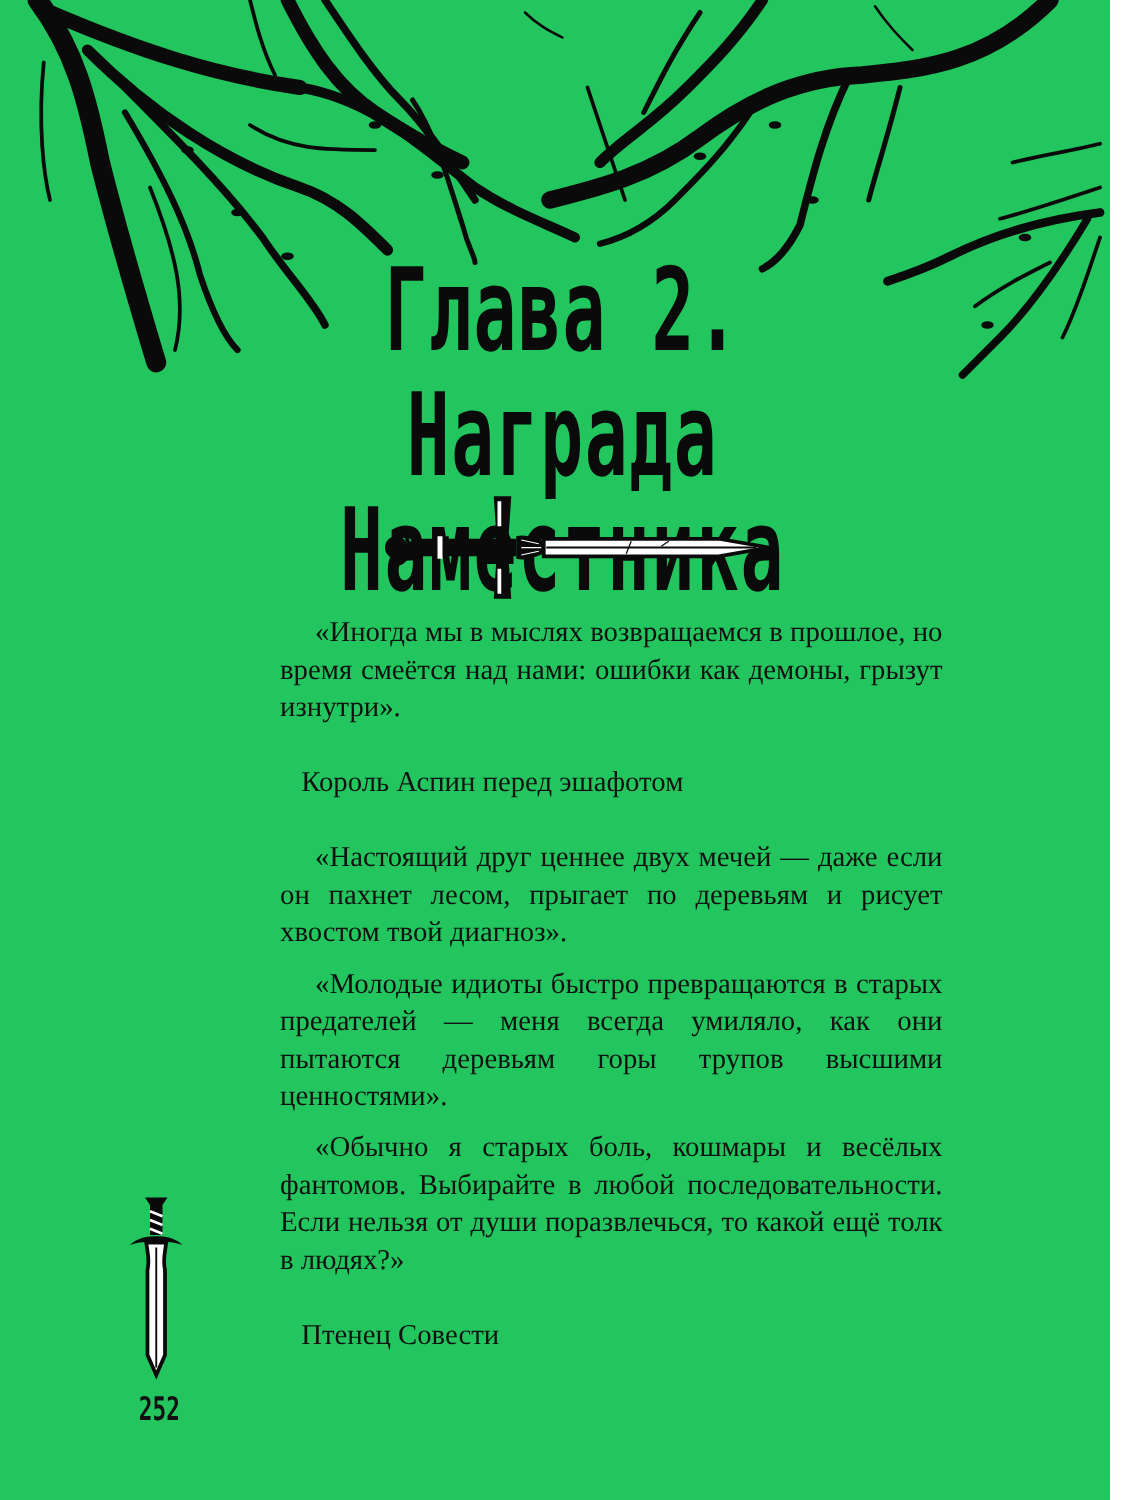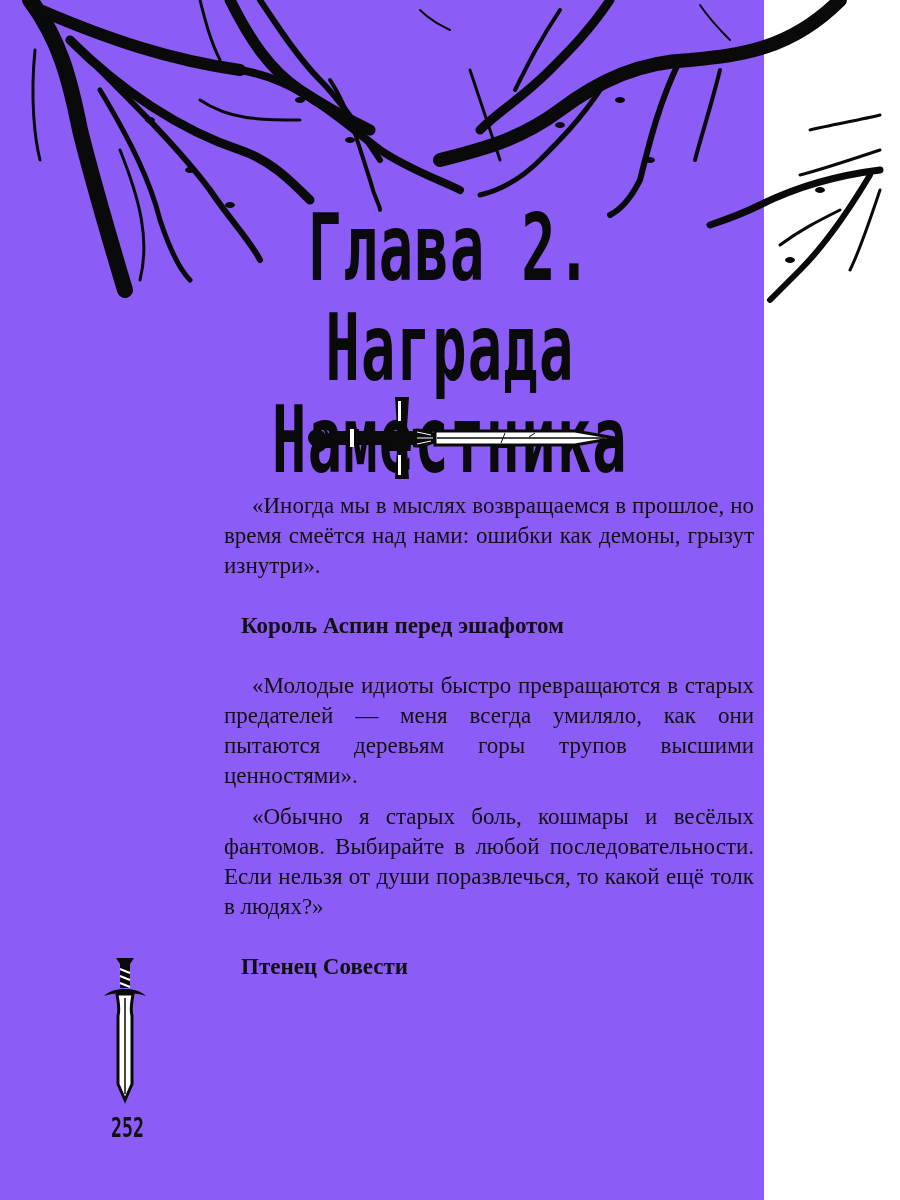--- a/index.html
+++ b/index.html
@@ -1,17 +1,17 @@
 <!DOCTYPE html>
 <html><head>
 <meta charset="utf-8">
 <style>
   html, body { margin: 0; padding: 0; background: #ffffff; }
   body { width: 900px; height: 1200px; position: relative; overflow: hidden; color: #111; }
-  .page { position: absolute; left: 0; top: 0; width: 764px; height: 1200px; background: #8b5cf6; }
+  .page { position: absolute; left: 0; top: 0; width: 888px; height: 1200px; background: #22c55e; }
 
   .branches { position: absolute; left: 0; top: 0; width: 900px; height: 320px; }
 
   .chapter-title {
     position: absolute; left: 0; width: 900px; text-align: center;
     font-family: "DejaVu Sans Mono", "Liberation Mono", monospace;
     font-weight: bold; color: #0a0a0a;
     transform: scaleX(0.62); transform-origin: center top;
     letter-spacing: 2px;
   }
@@ -19,21 +19,21 @@
   .title-line-2 { top: 303px; font-size: 92px; line-height: 92px; }
 
   .divider-sword { position: absolute; left: 305px; top: 393px; width: 312px; height: 90px; }
 
   .content {
     position: absolute; left: 213px; top: 480px; width: 552px;
     font-family: "Liberation Serif", "DejaVu Serif", serif;
     font-size: 23px; line-height: 30px; color: #111;
   }
   .quote { text-indent: 28px; text-align: justify; margin: 11px; }
-  .attribution { font-style: normal; text-indent: 28px; margin: 30px 0 30px 0; font-weight: bold; }
+  .attribution { font-style: normal; text-indent: 28px; margin: 30px 0 30px 0; }
 
   .margin-sword { position: absolute; left: 102px; top: 956px; width: 46px; height: 150px; }
   .page-number {
     position: absolute; left: 105px; top: 1114px; width: 40px; text-align: center;
     font-family: "DejaVu Sans Mono", "Liberation Mono", monospace;
     font-weight: bold; font-size: 26px; line-height: 28px; color: #111;
     transform: scaleX(0.7); transform-origin: center top;
   }
 </style>
 </head>
@@ -109,20 +109,21 @@
     <path d="M112 39 L126 42 M112 45 L128 45 M112 51 L126 48" stroke="#fff" stroke-width="1"></path>
 
     <path d="M130 38 L270 38 L310 45 L270 52 L130 52 Z" fill="#fff" stroke="#0a0a0a" stroke-width="3"></path>
     <line x1="132" y1="45" x2="300" y2="45" stroke="#0a0a0a" stroke-width="1.5"></line>
     <path d="M200 40 L196 50 M230 40 L224 44" stroke="#0a0a0a" stroke-width="1"></path>
   </svg>
 
   <div class="content">
     <p class="quote">«Иногда мы в мыслях возвращаемся в прошлое, но время смеётся над нами: ошибки как демоны, грызут изнутри».</p>
     <p class="attribution">Король Аспин перед эшафотом</p>
+    <p class="quote">«Настоящий друг ценнее двух мечей — даже если он пахнет лесом, прыгает по деревьям и рисует хвостом твой диагноз».</p>
     <p class="quote">«Молодые идиоты быстро превращаются в старых предателей — меня всегда умиляло, как они пытаются деревьям горы трупов высшими ценностями».</p>
     <p class="quote">«Обычно я старых боль, кошмары и весёлых фантомов. Выбирайте в любой последовательности. Если нельзя от души поразвлечься, то какой ещё толк в людях?»</p>
     <p class="attribution">Птенец Совести</p>
   </div>
 
   <svg class="margin-sword" viewBox="0 0 46 150" xmlns="http://www.w3.org/2000/svg">
 
     <path d="M14 2 L32 2 L28 8 L18 8 Z" fill="#0a0a0a"></path>
 
     <rect x="18" y="8" width="10" height="24" fill="#0a0a0a"></rect>

